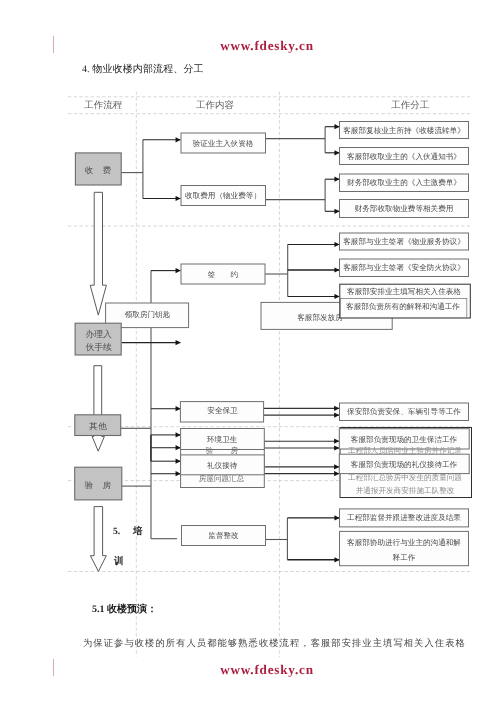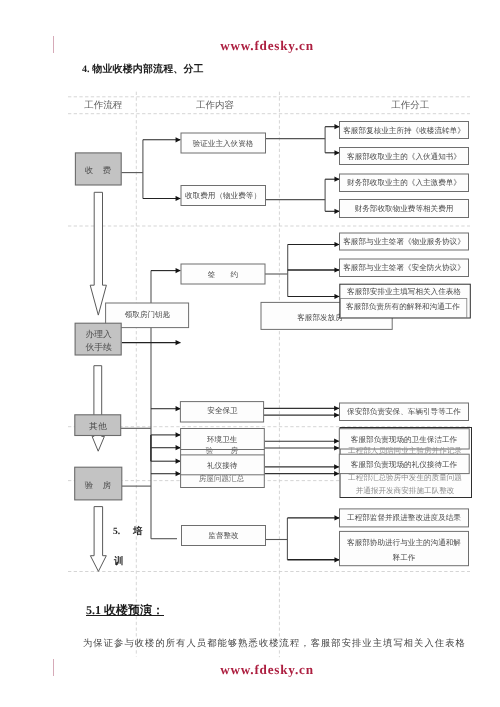--- a/index.html
+++ b/index.html
@@ -8,22 +8,22 @@
   body{width:500px;height:707px;position:relative;overflow:hidden;
        font-family:"Liberation Serif", serif;color:#3a3a3a;}
   .abs{position:absolute;}
   #header-url{left:0;top:38px;width:534px;text-align:center;
       font-family:"Liberation Serif", serif;font-weight:bold;font-size:13.2px;
       color:#ad1f40;letter-spacing:0.78px;}
   #footer-url{left:0;top:662px;width:534px;text-align:center;
       font-family:"Liberation Serif", serif;font-weight:bold;font-size:13.2px;
       color:#ad1f40;letter-spacing:0.78px;}
   .margin-mark{position:absolute;width:1.1px;background:#d6aab8;}
-  #section-title{left:82px;top:62px;font-size:10px;font-weight:bold;color:#1d1d1d;letter-spacing:0.12px;}
-  #sub-title{left:86px;top:602px;font-size:12px;font-weight:bold;color:#1d1d1d;text-decoration:underline;}
+  #section-title{left:82px;top:62px;font-size:10px;font-weight:normal;color:#1d1d1d;letter-spacing:0.12px;}
+  #sub-title{left:92px;top:602px;font-size:10px;font-weight:bold;color:#1d1d1d;}
   #body-para{left:83px;top:637px;width:400px;font-size:9.3px;color:#444;line-height:14px;letter-spacing:1.05px;}
   svg#chart{position:absolute;left:0;top:0;}
 </style>
 </head>
 <body>
 
 <svg id="chart" width="500" height="707" viewBox="0 0 500 707">
   <defs>
     <marker id="ah" viewBox="0 0 10 10" refX="9.2" refY="5" markerWidth="5.4" markerHeight="6" orient="auto-start-reverse" markerUnits="userSpaceOnUse">
       <path d="M 0.2 0.2 L 9.8 5 L 0.2 9.8 z" fill="#141414"></path>

